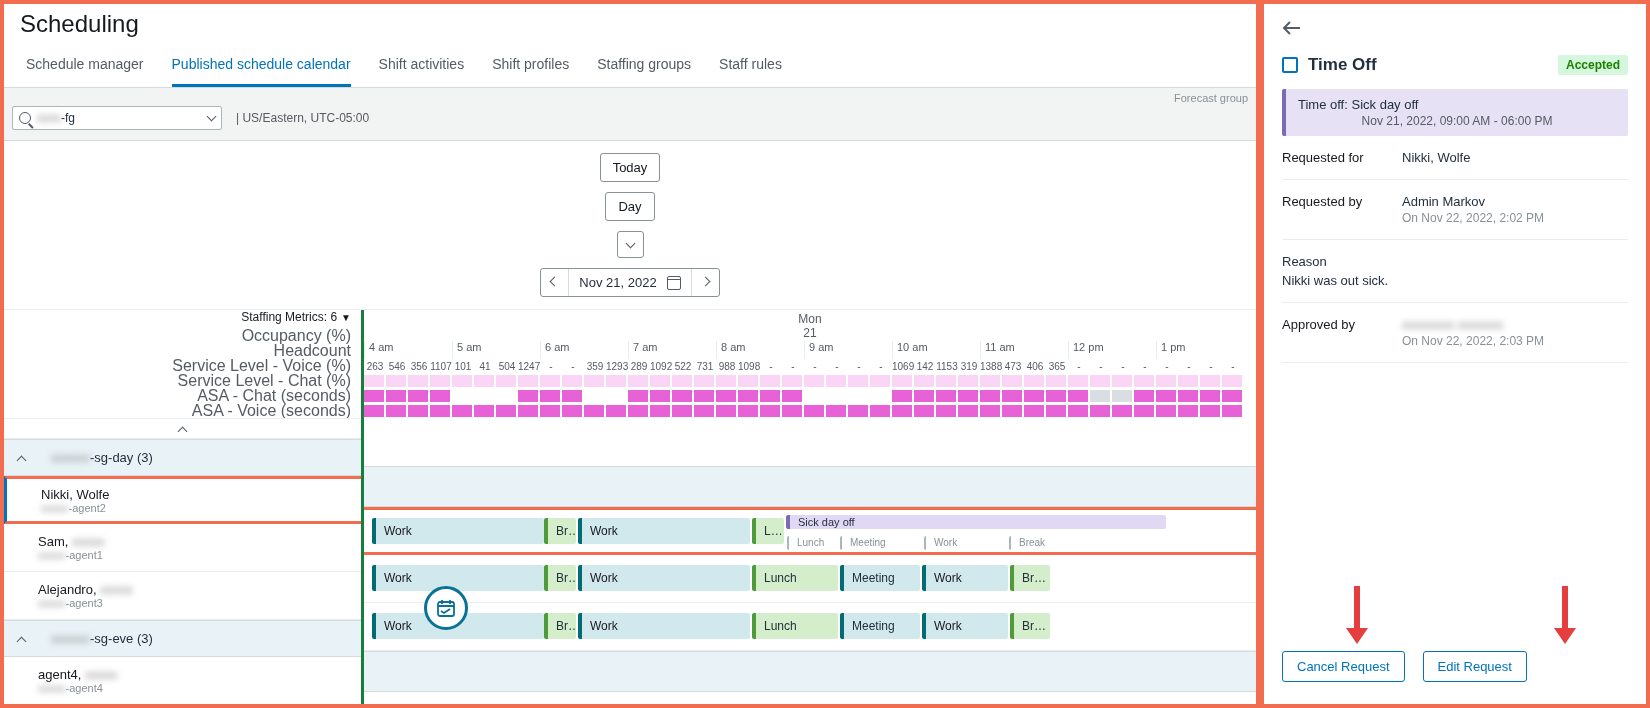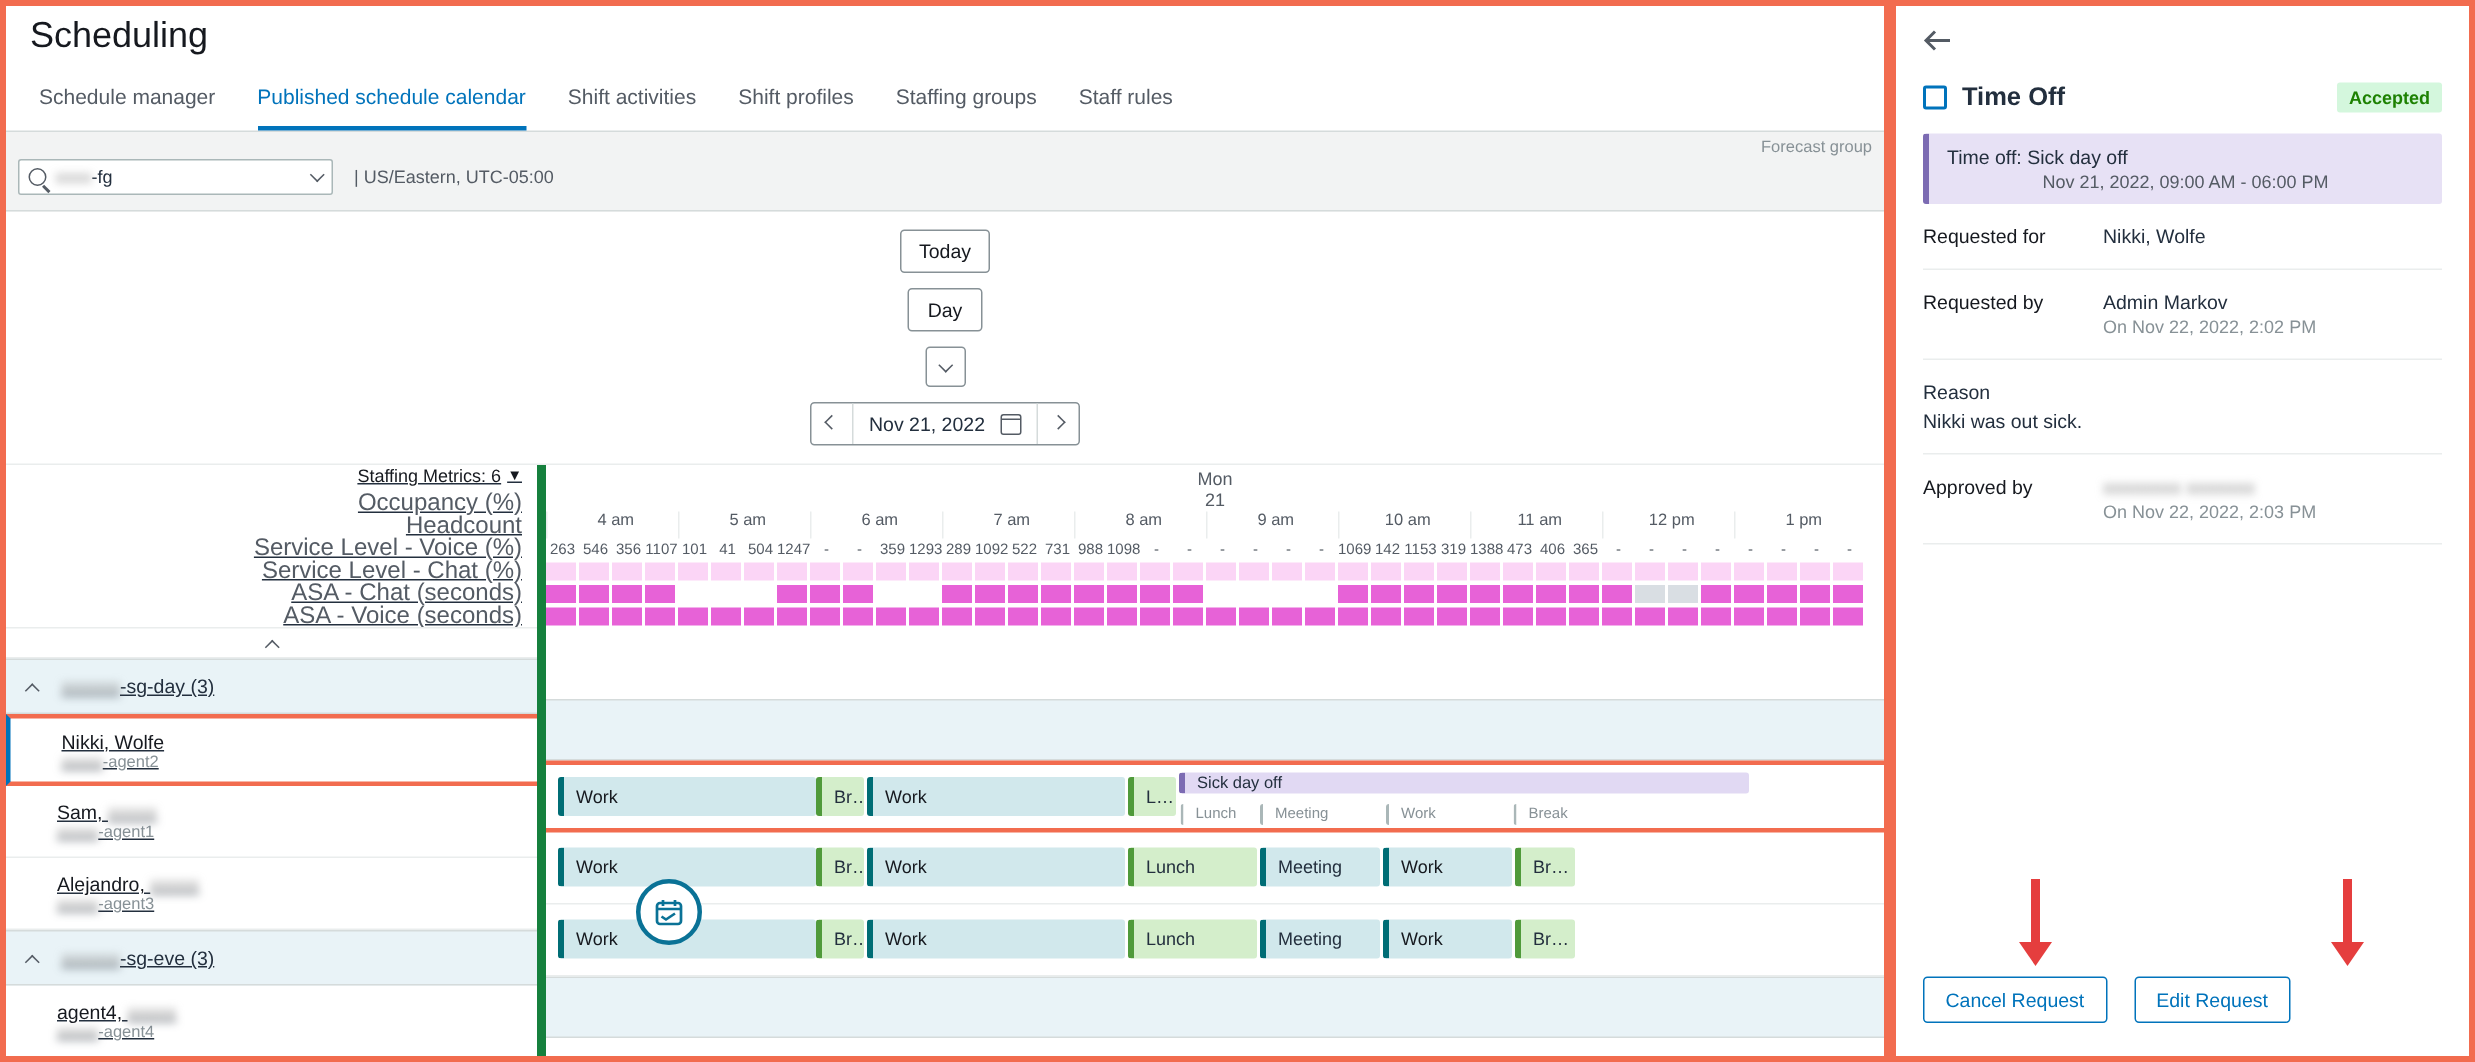--- a/index.html
+++ b/index.html
@@ -15,37 +15,37 @@
 .fb-row { display: flex; align-items: center; gap: 10px; margin-top: 2px; }
 .fb-search { display: flex; align-items: center; gap: 6px; background: #fff; border: 1px solid #aab7b8; border-radius: 2px; padding: 4px 6px; width: 210px; }
 .fb-tz { color: #545b64; font-size: 12px; margin-left: 4px; }
 .toolbar { display: flex; align-items: center; gap: 10px; padding: 12px 18px; flex-direction: column; }
 .btn { border: 1px solid #879196; background: #fff; border-radius: 3px; padding: 6px 12px; font-size: 13px; color: #16191f; cursor: pointer; display: inline-flex; align-items: center; gap: 6px; }
 .btn.small { padding: 5px 9px; }
 .daypick { display: flex; align-items: center; border: 1px solid #879196; border-radius: 3px; }
 .daypick > * { padding: 6px 10px; }
 .daypick .sep { border-left: 1px solid #d5dbdb; border-right: 1px solid #d5dbdb; display: flex; align-items: center; gap: 10px; }
 .schedule { display: flex; flex: 1; overflow: hidden; border-top: 1px solid #eaeded; }
-.leftcol { width: 360px; border-right: 6px solid #15803d; background: #fff; display: flex; flex-direction: column; text-decoration: underline; }
+.leftcol { width: 360px; border-right: 3px solid #15803d; background: #fff; display: flex; flex-direction: column; }
 .rightcol { flex: 1; overflow: hidden; position: relative; }
 .daylabel { text-align: center; font-size: 12px; color: #545b64; line-height: 1.2; padding-top: 2px; }
 .metrics-header { font-size: 12px; color: #16191f; text-align: right; padding: 0 10px 4px; display: flex; justify-content: flex-end; align-items: center; gap: 4px; height: 18px; }
 .metrics-labels { text-align: right; padding-right: 10px; }
 .metric-row-label { font-size: 16px; color: #545b64; height: 15px; line-height: 15px; }
 .hours { display: flex; font-size: 11px; color: #545b64; height: 18px; }
-.hour { width: 88px; border-left: 1px solid #eaeded; padding-left: 4px; text-align: center; }
+.hour { width: 88px; border-left: 1px solid #eaeded; padding-left: 4px; }
 .nums { display: flex; font-size: 10px; color: #545b64; height: 15px; line-height: 15px; }
 .num { width: 22px; text-align: center; overflow: hidden; }
 .heatrow { display: flex; height: 15px; align-items: center; }
 .heatcell { width: 20px; height: 12px; margin-right: 2px; background: #e762d7; }
 .heatcell.light { background: #fbd5f6; }
 .heatcell.empty { background: transparent; }
 .heatcell.gray { background: #d9dee3; }
 .collapse-bar { text-align: center; cursor: pointer; padding: 2px 0; border-top: 1px solid #eaeded; border-bottom: 1px solid #eaeded; }
-.grouprow { background: #e9f3f7; border-top: 1px solid #d5dbdb; border-bottom: 1px solid #d5dbdb; padding: 10px 14px; font-size: 13px; display: flex; align-items: flex-end; gap: 16px; }
+.grouprow { background: #e9f3f7; border-top: 1px solid #d5dbdb; border-bottom: 1px solid #d5dbdb; padding: 10px 14px; font-size: 13px; display: flex; align-items: flex-end; gap: 26px; }
 .agentrow { padding: 6px 14px 6px 34px; border-bottom: 1px solid #eaeded; height: 48px; display: flex; flex-direction: column; justify-content: center; }
 .agentrow .n1 { font-size: 13px; color: #16191f; }
 .agentrow .n2 { font-size: 11px; color: #879196; }
 .agentrow.sel { border-left: 3px solid #0073bb; border-top: 3px solid #f26c4f; border-bottom: 3px solid #f26c4f; }
 .ganttrow { height: 48px; border-bottom: 1px solid #eaeded; position: relative; display: flex; align-items: center; }
 .ganttrow.sel { border-top: 3px solid #f26c4f; border-bottom: 3px solid #f26c4f; }
 .blk { position: absolute; height: 26px; border-radius: 2px; font-size: 12px; display: flex; align-items: center; padding-left: 8px; overflow: hidden; white-space: nowrap; }
 .blk.work { background: #d1e8ec; border-left: 4px solid #006d75; color: #16191f; }
 .blk.break { background: #d4eecb; border-left: 4px solid #4f9a3a; }
 .blk.lunch { background: #d4eecb; border-left: 4px solid #4f9a3a; }

